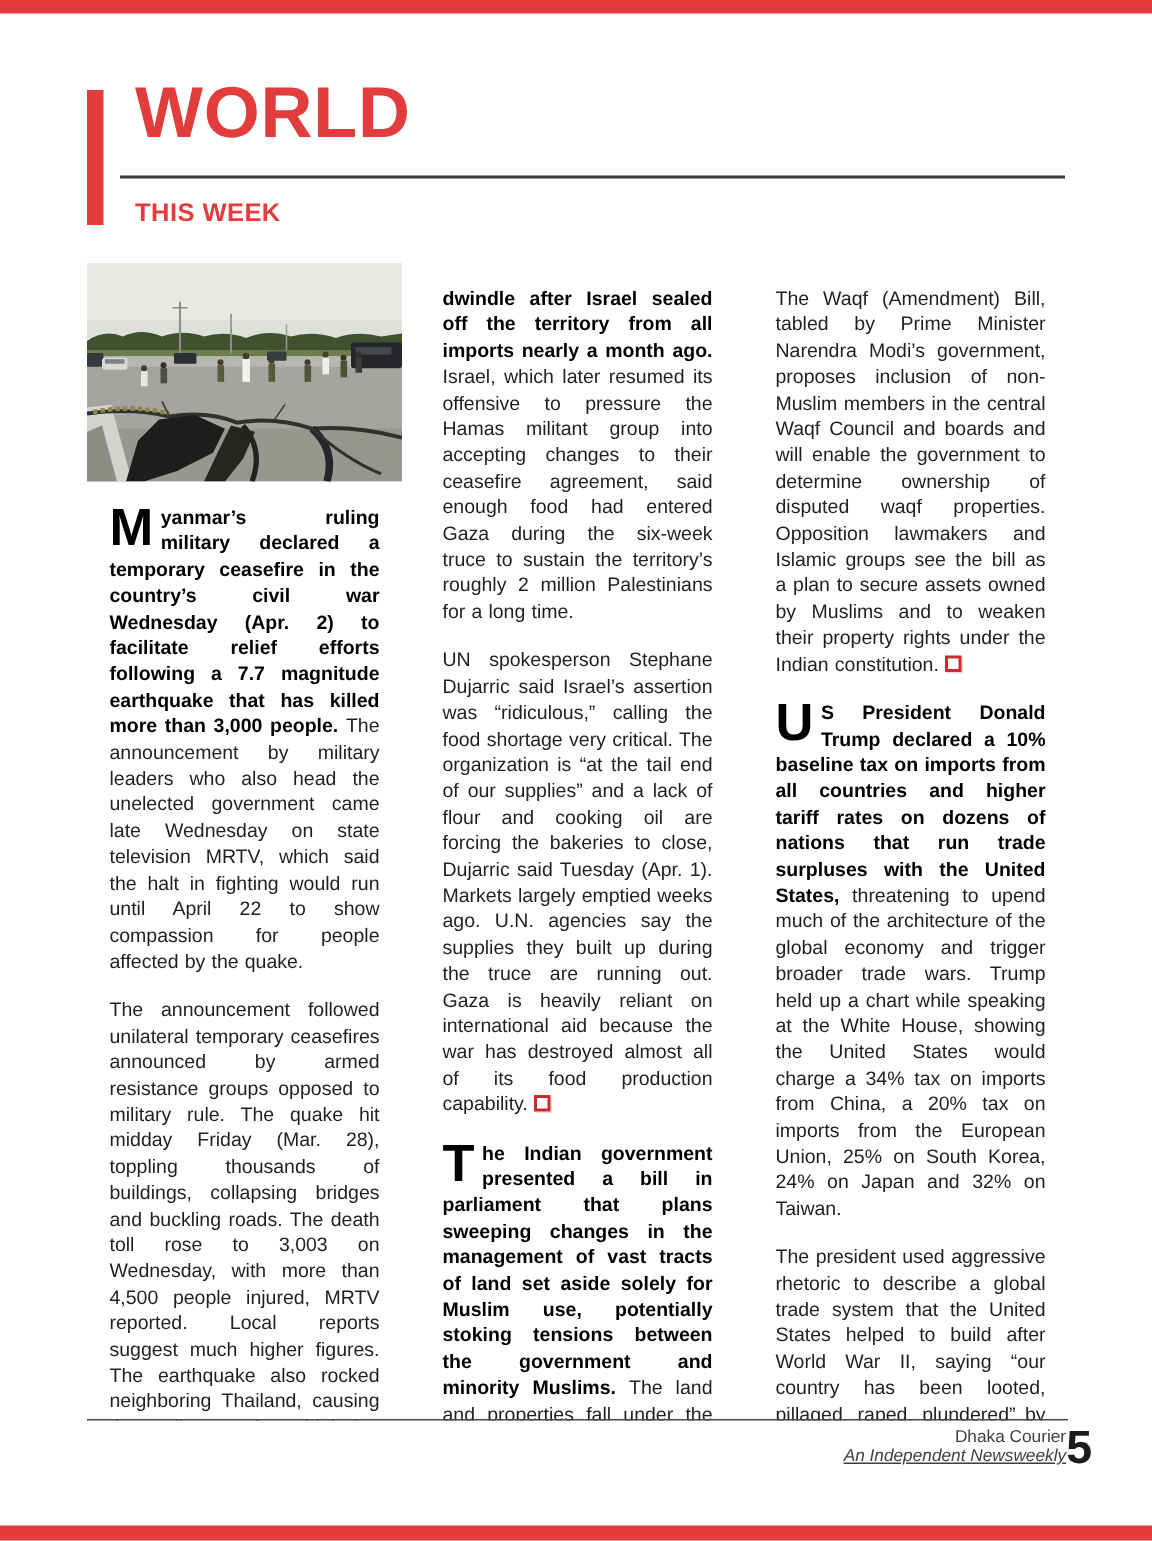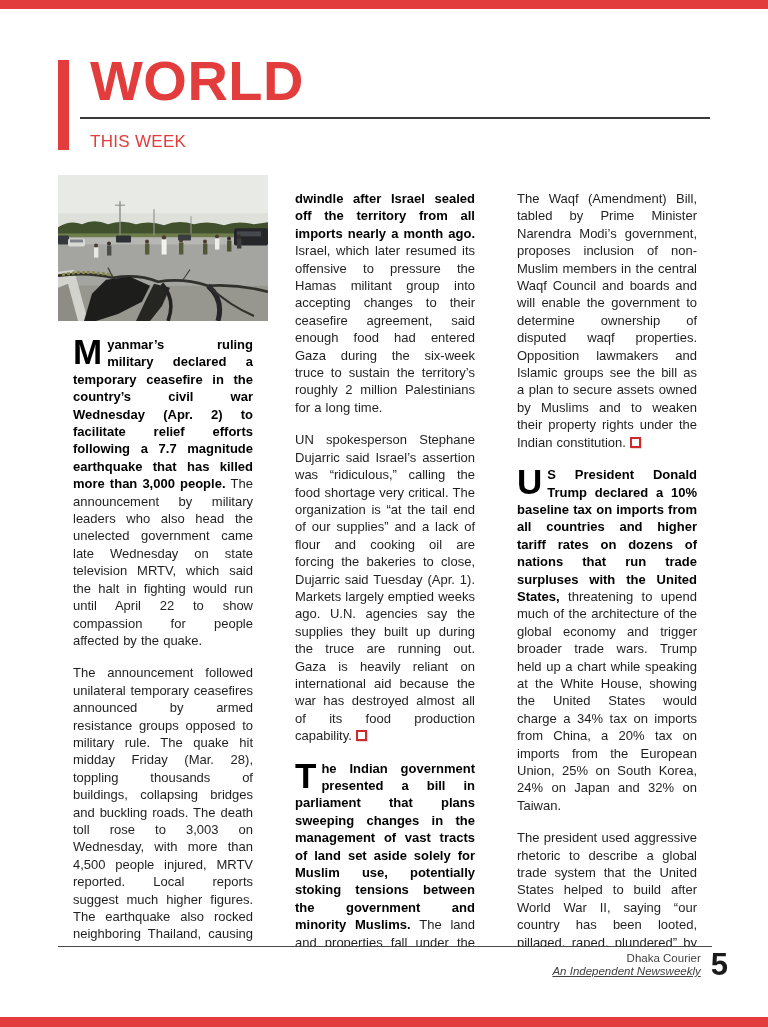--- a/index.html
+++ b/index.html
@@ -7,26 +7,26 @@
     width:768px;height:1027px;background:#ffffff;position:relative;
     font-family:"Liberation Sans",sans-serif;color:#222;overflow:hidden;
   }
   .accent-bar{position:absolute;left:0;width:768px;background:#e23c3c;}
   .accent-bar.top{top:0;height:9px;}
   .accent-bar.bottom{bottom:0;height:10px;}
 
   .section-vbar{position:absolute;left:58px;top:60px;width:11px;height:90px;background:#e23c3c;}
   .section-title{
     position:absolute;left:90px;top:48px;margin:0;
-    font-size:56px;font-weight:bold;color:#e23c3c;letter-spacing:0.5px;
+    font-size:48px;font-weight:bold;color:#e23c3c;letter-spacing:0.5px;
   }
   .header-rule{position:absolute;left:80px;top:117px;width:630px;height:2px;background:#3a3a3a;}
   .section-subtitle{
     position:absolute;left:90px;top:132px;margin:0;
-    font-size:17px;font-weight:normal;color:#e23c3c;letter-spacing:0.3px;
+    font-size:17px;font-weight:bold;color:#e23c3c;letter-spacing:0.3px;
   }
 
   .columns{
     position:absolute;left:58px;top:175px;width:654px;height:772px;
     display:flex;gap:12px;overflow:hidden;
   }
   .col{flex:1 1 0;min-width:0;}
 
   .photo{display:block;width:100%;height:146px;margin:0 0 9px 0;}
 
@@ -42,21 +42,21 @@
   }
   .endmark{
     display:inline-block;width:7px;height:7px;border:2px solid #cc2b2b;
     margin-left:4px;vertical-align:-1px;background:#fff;
     box-shadow:1px 1px 0 #cc2b2b33;
   }
 
   .footer-rule{position:absolute;left:58px;top:946px;width:654px;height:1px;background:#4a4a4a;}
   .footer{
     position:absolute;top:950px;right:40px;
-    display:flex;align-items:center;gap:10px;
+    display:flex;align-items:center;
   }
   .pub{text-align:right;color:#3f3f3f;font-size:11.5px;line-height:13.5px;}
   .pub .tagline{font-style:italic;text-decoration:underline;}
   .pagenum{font-size:31px;font-weight:bold;color:#1b1b1b;line-height:30px;}
 </style>
 </head>
 <body>
 
 <div class="accent-bar top"></div>
 

